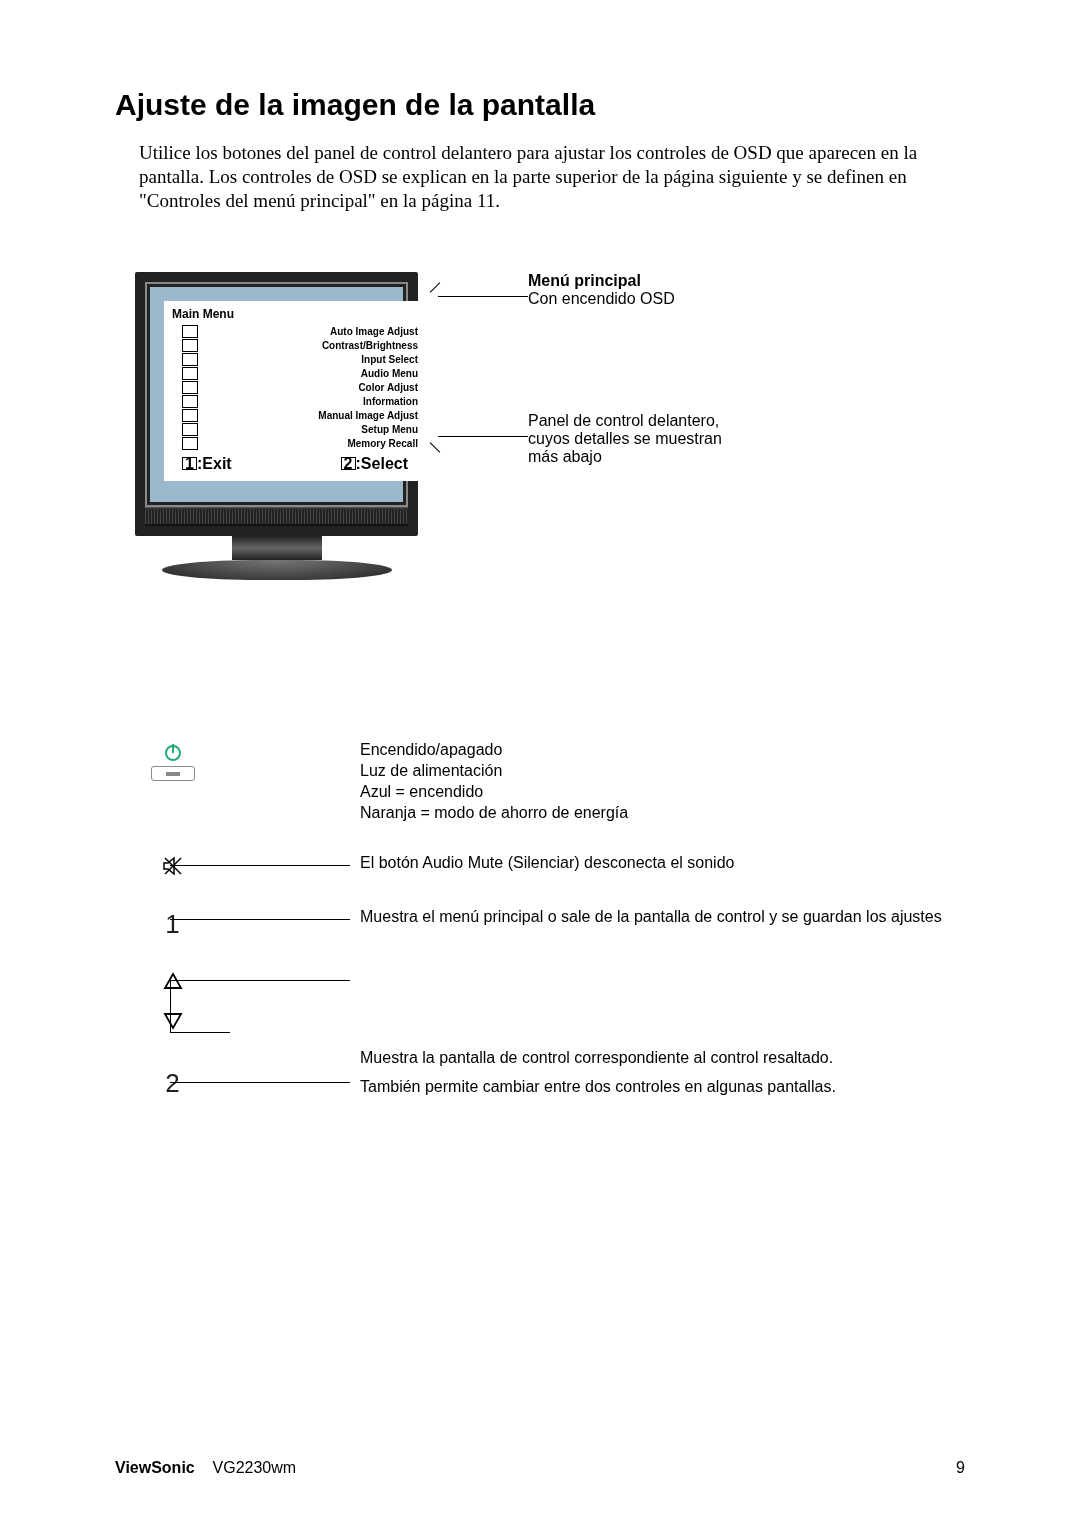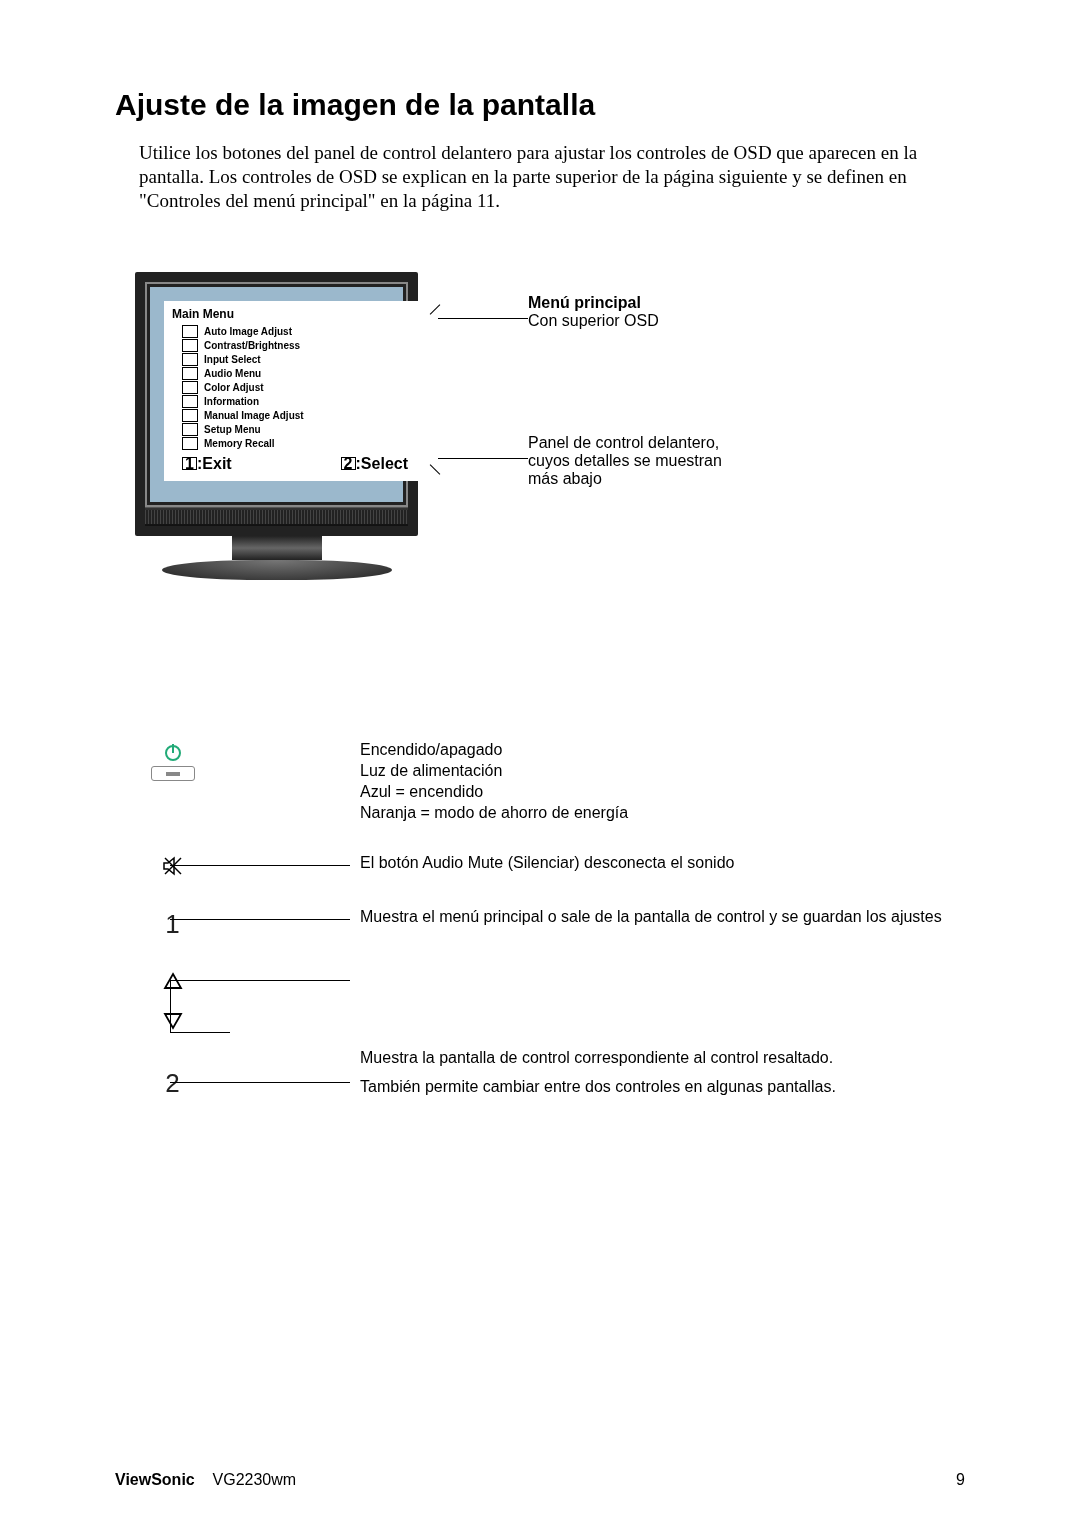--- a/index.html
+++ b/index.html
@@ -67,20 +67,21 @@
     font-size: 12px;
     margin-bottom: 4px;
   }
   .osd-row {
     display: flex;
     align-items: center;
     gap: 6px;
     margin: 1px 0;
     padding-left: 10px;
     font-weight: bold;
+    justify-content: space-between;
   }
   .osd-icon {
     width: 14px;
     height: 11px;
     border: 1px solid #000;
     display: inline-block;
     position: relative;
     flex-shrink: 0;
   }
   .osd-footer {
@@ -123,21 +124,21 @@
     border-radius: 50%/60%;
   }
   .callouts {
     margin-left: 20px;
     font-size: 16px;
   }
   .callout {
     position: relative;
     padding-left: 90px;
   }
-  .callout-1 { margin-top: 22px; }
+  .callout-1 { }
   .callout-2 { margin-top: 104px; }
   .callout-title { font-weight: bold; }
   .leader1 {
     position: absolute;
     left: 0;
     top: 24px;
     width: 90px;
     border-top: 1px solid #000;
   }
   .leader1::before {
@@ -212,21 +213,21 @@
     height: 4px;
     background: #888;
   }
   .num-icon {
     font-size: 26px;
     font-family: Arial, sans-serif;
     color: #222;
   }
   .footer {
     position: absolute;
-    bottom: 38px;
+    bottom: 50px;
     left: 115px;
     right: 115px;
     display: flex;
     justify-content: space-between;
     font-size: 16px;
   }
   .footer-left .brand { font-weight: bold; }
 </style>
 </head>
 <body>
@@ -290,21 +291,21 @@
           </div>
       </div>
       <div class="monitor-stand"></div>
       <div class="monitor-base"></div>
     </div>
 
     <div class="callouts">
       <div class="callout callout-1">
         <div class="leader1"></div>
         <div class="callout-title">Menú principal</div>
-        <div>Con superior OSD</div>
+        <div>Con encendido OSD</div>
       </div>
       <div class="callout callout-2">
         <div class="leader2"></div>
         <div>Panel de control delantero,</div>
         <div>cuyos detalles se muestran</div>
         <div>más abajo</div>
       </div>
     </div>
   </div>
 

